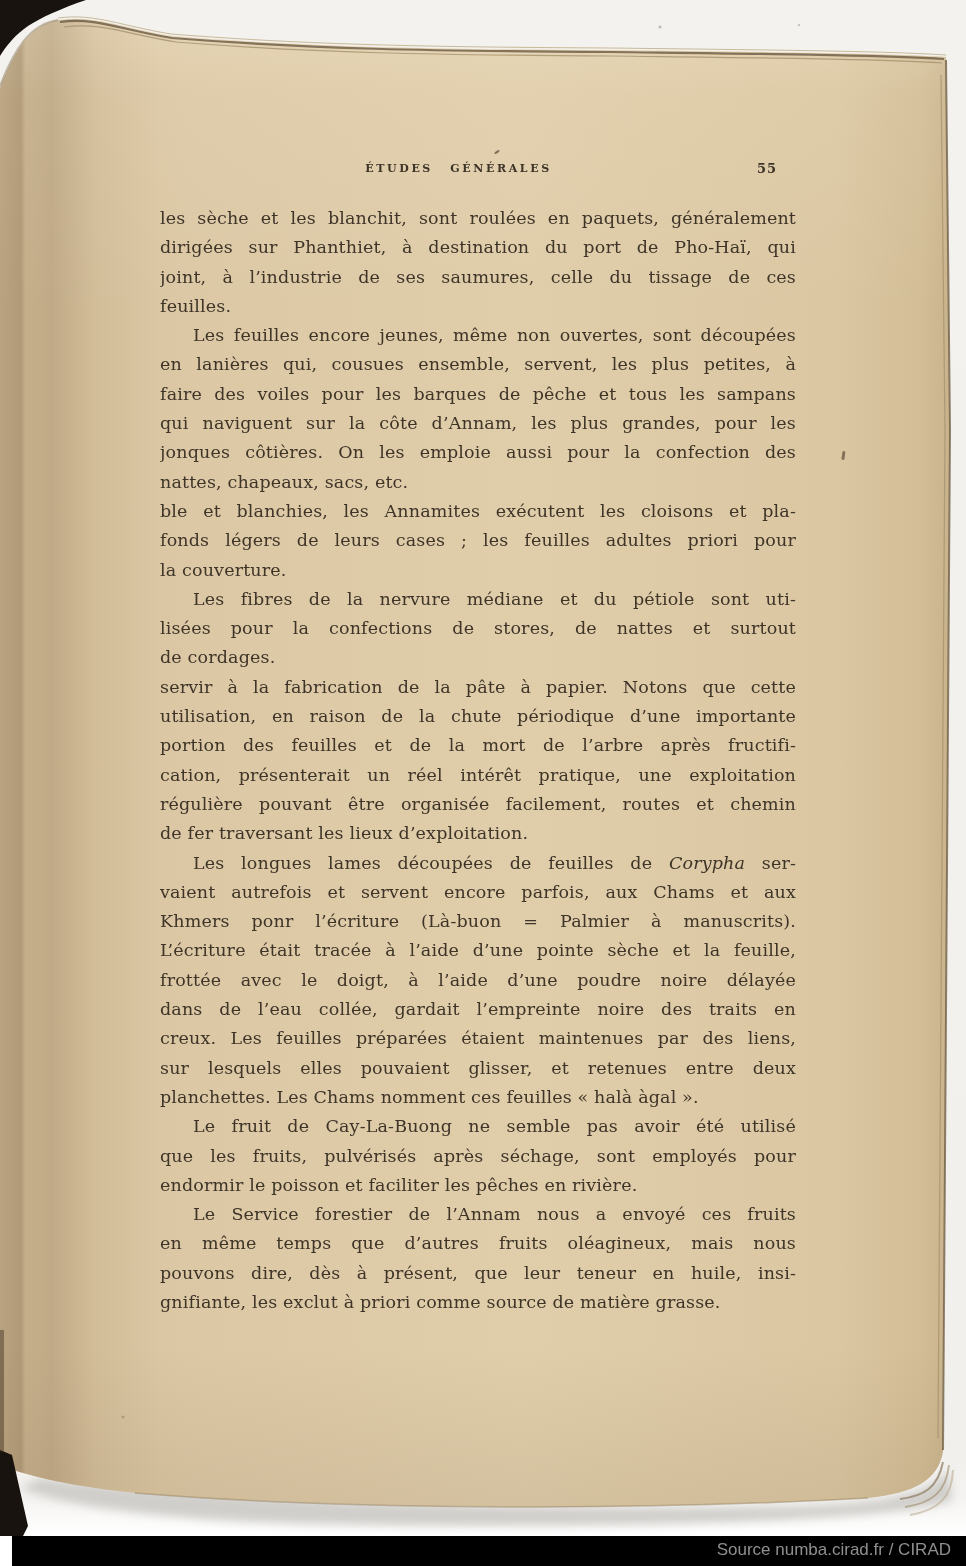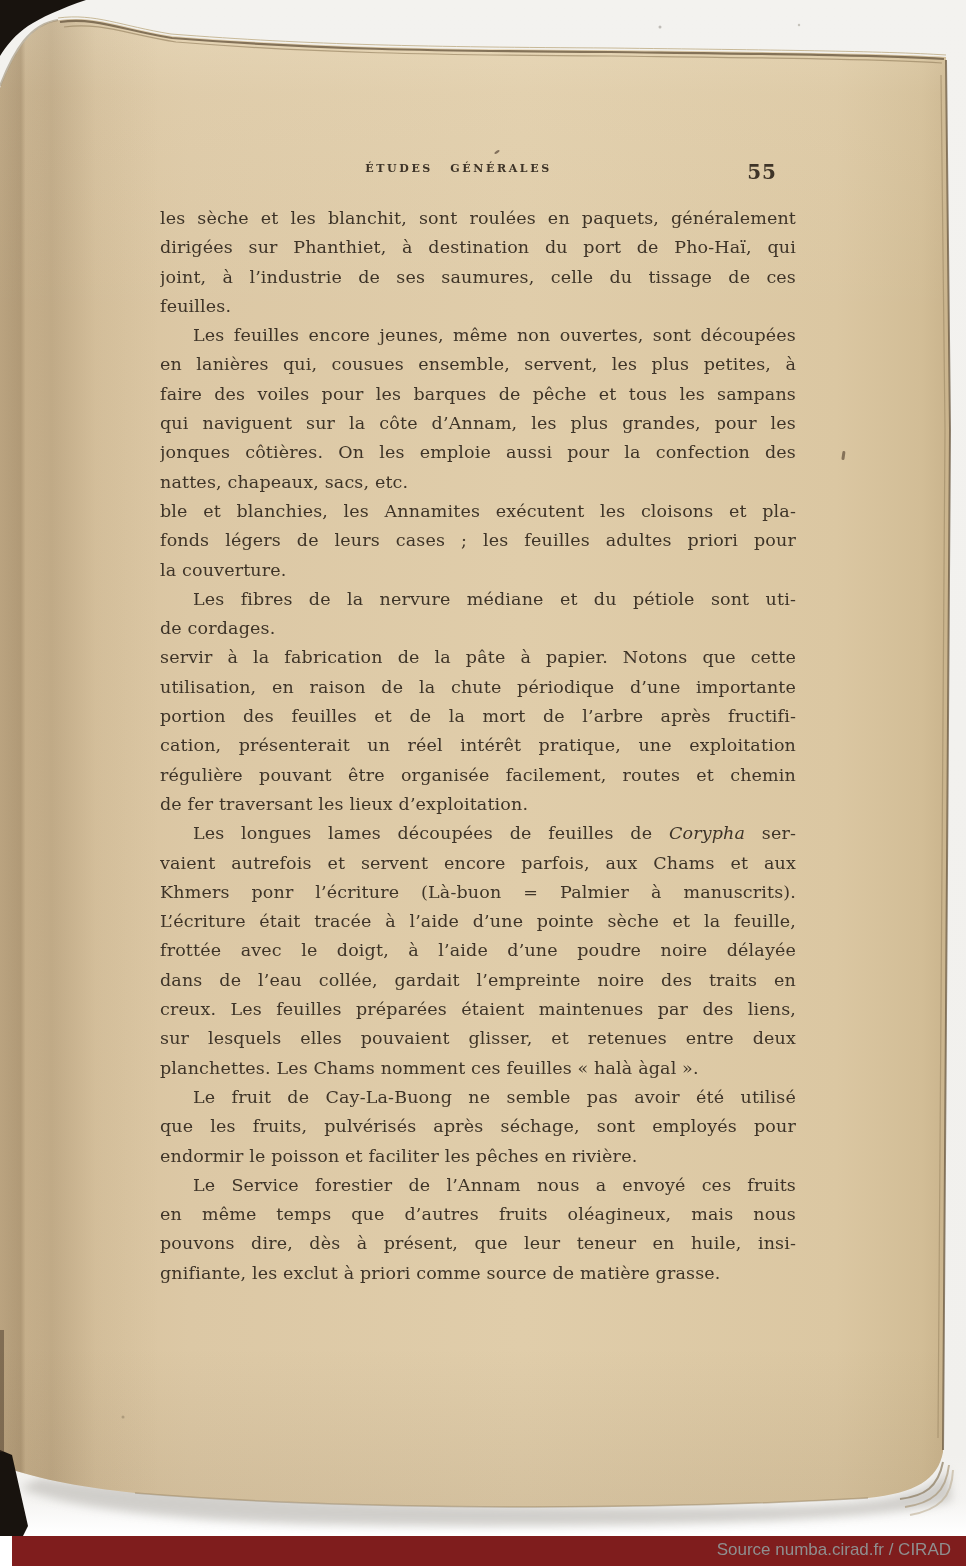--- a/index.html
+++ b/index.html
@@ -25,39 +25,39 @@
     color: var(--ink, #3e3428);
   }
   .header-row { position: relative; height: 43px; }
   .running-title {
     position: absolute; left: calc(50% - 12px); transform: translateX(-50%);
     top: 2px; font-size: 11px; font-weight: 700; line-height: 1;
     letter-spacing: 2.6px; word-spacing: 11px; white-space: nowrap;
   }
   .page-number {
     position: absolute; right: 19px; top: 1px;
-    font-size: 20px; font-weight: 700; letter-spacing: 1px; line-height: 1;
+    font-size: 13px; font-weight: 700; letter-spacing: 1px; line-height: 1;
   }
   .text-body {
     font-size: 17.5px; line-height: 29.3px; letter-spacing: 0.15px; margin-left: 15px;
   }
   .para { margin: 0; }
   .line {
     text-align: justify; text-align-last: justify;
     height: 29.3px; overflow: hidden;
   }
   .line.lastline { text-align-last: left; }
   .line.firstline { padding-left: 33px; }
   .seg-i  { font-style: italic; }
   .seg-sc { text-transform: uppercase; font-size: 0.84em; letter-spacing: 0.8px; }
   .seg-sup { font-size: 0.62em; position: relative; top: -0.45em; }
 
   .footer-bar {
     position: absolute; left: 12px; right: 0; bottom: 0; height: 30px;
-    background: #7f1d1d;
+    background: #000000;
     font-family: "Liberation Sans", "DejaVu Sans", sans-serif;
   }
   .source-credit {
     display: block; text-align: right; padding-right: 15px;
     line-height: 28px; font-size: 17px;
     color: var(--footer-text, #8f8f8f);
   }
 </style>
 </head>
 <body>
@@ -156,20 +156,21 @@
         <div class="line"><span>jonques côtières. On les emploie aussi pour la confection des</span></div>
         <div class="line lastline"><span>nattes, chapeaux, sacs, etc.</span></div>
       </div>
       <div class="para">
         <div class="line"><span>ble et blanchies, les Annamites exécutent les cloisons et pla-</span></div>
         <div class="line"><span>fonds légers de leurs cases ; les feuilles adultes priori pour</span></div>
         <div class="line lastline"><span>la couverture.</span></div>
       </div>
       <div class="para">
         <div class="line firstline"><span>Les fibres de la nervure médiane et du pétiole sont uti-</span></div>
+        <div class="line"><span>lisées pour la confections de stores, de nattes et surtout</span></div>
         <div class="line lastline"><span>de cordages.</span></div>
       </div>
       <div class="para">
         <div class="line"><span>servir à la fabrication de la pâte à papier. Notons que cette</span></div>
         <div class="line"><span>utilisation, en raison de la chute périodique d’une importante</span></div>
         <div class="line"><span>portion des feuilles et de la mort de l’arbre après fructifi-</span></div>
         <div class="line"><span>cation, présenterait un réel intérêt pratique, une exploitation</span></div>
         <div class="line"><span>régulière pouvant être organisée facilement, routes et chemin</span></div>
         <div class="line lastline"><span>de fer traversant les lieux d’exploitation.</span></div>
       </div>

